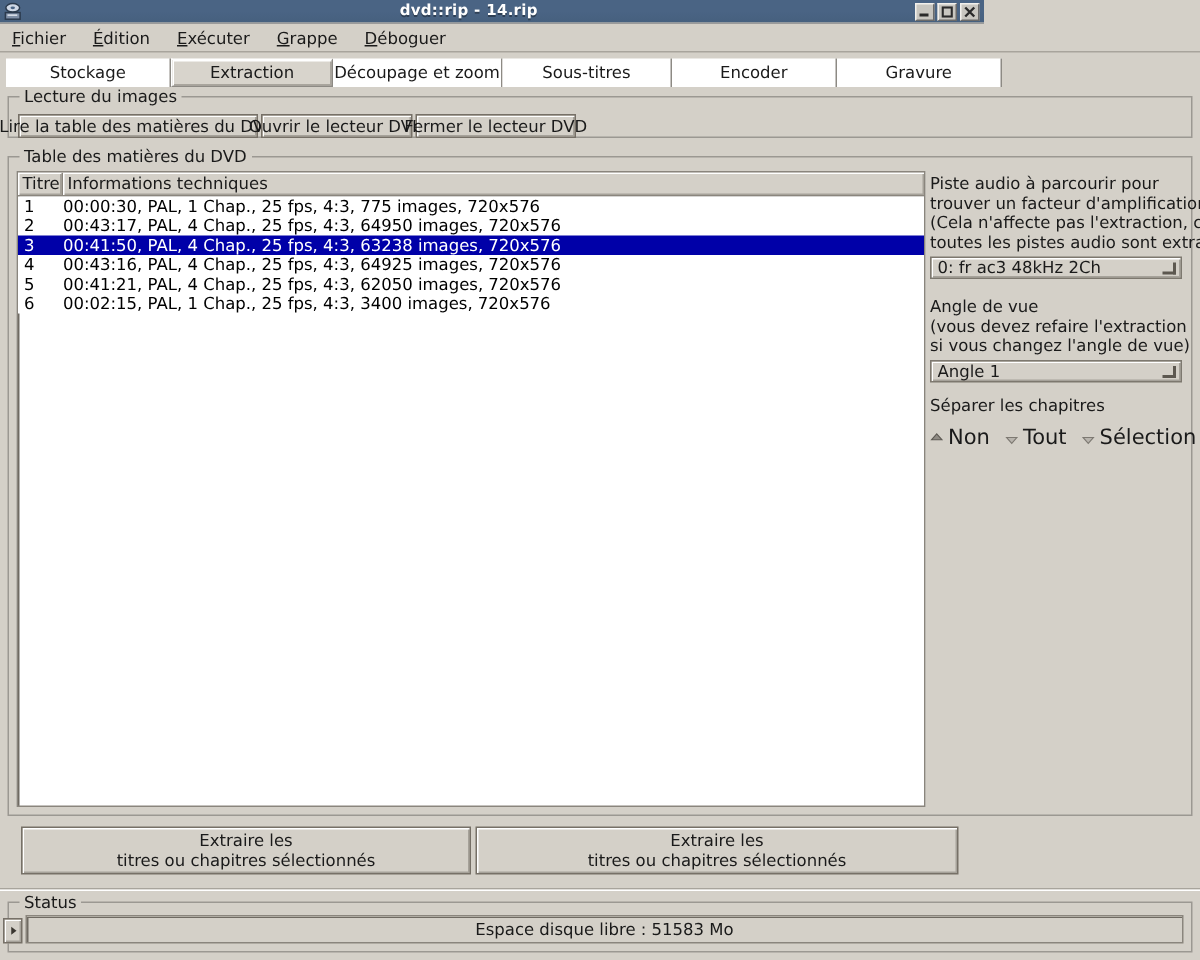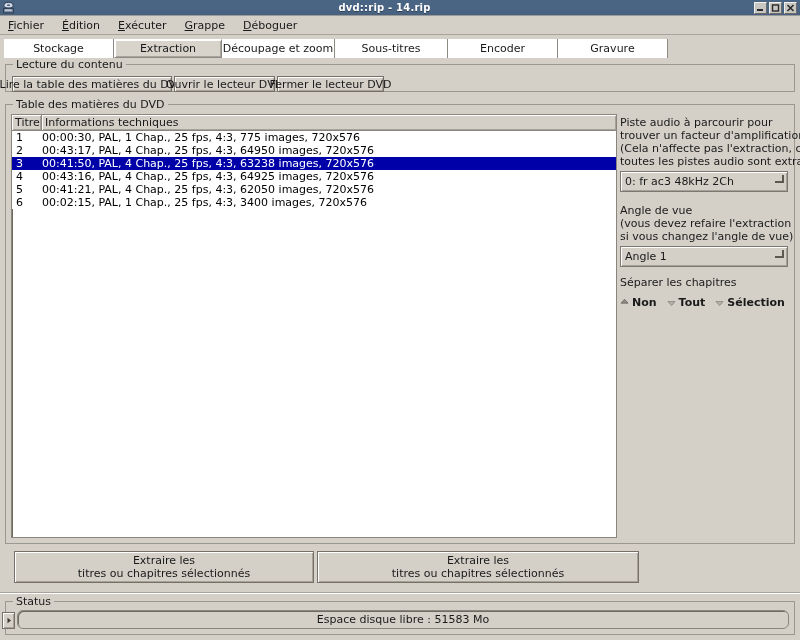--- a/index.html
+++ b/index.html
@@ -15,21 +15,21 @@
   #app {
     position: relative;
     width: 800px; height: 640px;
     background: #d4d0c8;
     box-sizing: border-box;
   }
 
   
   .titlebar {
     position: absolute; left: 0; top: 0;
-    width: 800px; height: 16px;
+    width: 656px; height: 16px;
     background: linear-gradient(to bottom, #4a6484 0%, #4a6484 50%, #46607e 100%);
     display: flex; align-items: center;
     border-bottom: 1px solid #9a9a9a;
     box-sizing: border-box;
   }
   .tb-icon {
     width: 14px; height: 14px; margin-left: 1px;
     flex: 0 0 auto;
     display: flex; align-items: center; justify-content: center;
   }
@@ -195,21 +195,21 @@
     position: absolute;
     box-sizing: border-box;
   }
   .rp-text {
     font-size: 11px;
     color: #1a1a1a;
     line-height: 13px;
     white-space: nowrap;
   }
   .combo {
-    height: 21px;
+    height: 15px;
     background: #d4d0c8;
     border: 1px solid #7d786f;
     box-shadow: inset 1px 1px 0 #ffffff, inset -1px -1px 0 #a6a29a;
     display: flex; align-items: center;
     padding-left: 4px;
     font-size: 11px;
     color: #1a1a1a;
     position: relative;
     box-sizing: border-box;
     cursor: default;
@@ -220,21 +220,21 @@
     position: absolute; right: 3px; top: 3px;
     width: 9px; height: 8px;
     border-right: 2px solid #5d5850;
     border-bottom: 2px solid #5d5850;
     box-sizing: border-box;
   }
   .radiorow { display: flex; align-items: center; gap: 10px; }
   .radio { display: flex; align-items: center; gap: 3px; cursor: default; }
   .radio .mark { width: 9px; height: 9px; position: relative; }
   .radio .mark svg { display: block; }
-  .radio span.lbl { font-size: 11px; color: #1a1a1a; white-space: nowrap; font-weight: bold; }
+  .radio span.lbl { font-size: 14px; color: #1a1a1a; white-space: nowrap; }
 
   
   .statusfield {
     position: absolute;
     background: #d4d0c8;
     border: 1px solid #8a857d;
     box-shadow: inset 1px 1px 0 #6f6a62;
     display: flex; align-items: center; justify-content: center;
     font-size: 11px; color: #1a1a1a;
     box-sizing: border-box;
@@ -314,21 +314,21 @@
     <div class="tab" style="width:110px">
         <span>Encoder</span>
       </div>
     <div class="tab" style="width:110px">
         <span>Gravure</span>
       </div>
     <div class="tab-end"></div>
   </div>
 
   <div class="group" style="left:5px; top:64px; width:790px; height:28px;">
-    <div class="g-title">Lecture du contenu</div>
+    <div class="g-title">Lecture du images</div>
   </div>
   <div class="btn" style="position:absolute; left:12px; top:76px; width:160px; height:16px;">
     <span>Lire la table des matières du DVD</span>
   </div>
   <div class="btn" style="position:absolute; left:174px; top:76px; width:101px; height:16px;">
     <span>Ouvrir le lecteur DVD</span>
   </div>
   <div class="btn" style="position:absolute; left:277px; top:76px; width:107px; height:16px;">
     <span>Fermer le lecteur DVD</span>
   </div>
@@ -444,17 +444,17 @@
   <div class="group" style="left:5px; top:601px; width:790px; height:34px;">
     <div class="g-title">Status</div>
   </div>
 
   <div class="scrollarrow" style="left:2px; top:612px; width:13px; height:17px;">
     <svg width="6" height="7" viewBox="0 0 6 7">
       <path d="M1.5 0.8 L5 3.5 L1.5 6.2 Z" fill="#3a3630"></path>
     </svg>
   </div>
 
-  <div class="statusfield" style="left:17px; top:610px; width:772px; height:19px;border-radius:6px;">
+  <div class="statusfield" style="left:17px; top:610px; width:772px; height:19px;">
     <span>Espace disque libre : 51583 Mo</span>
   </div>
 
 </div>
 
 </body></html>

